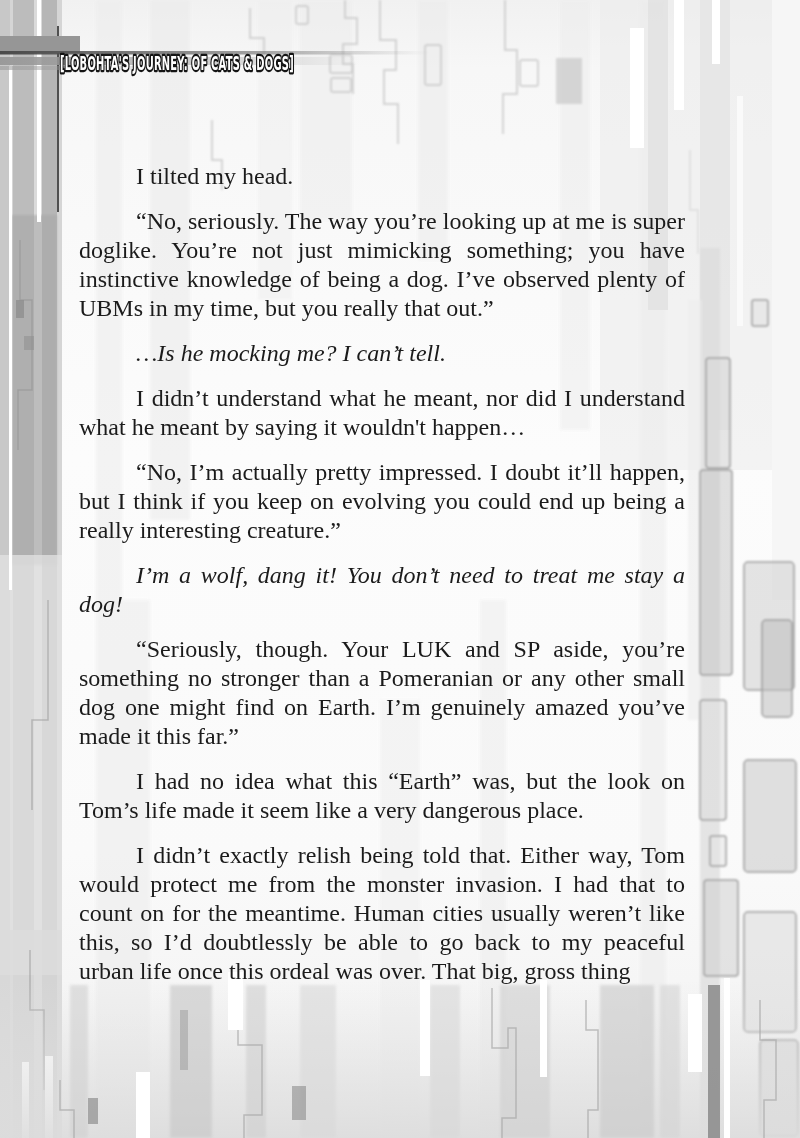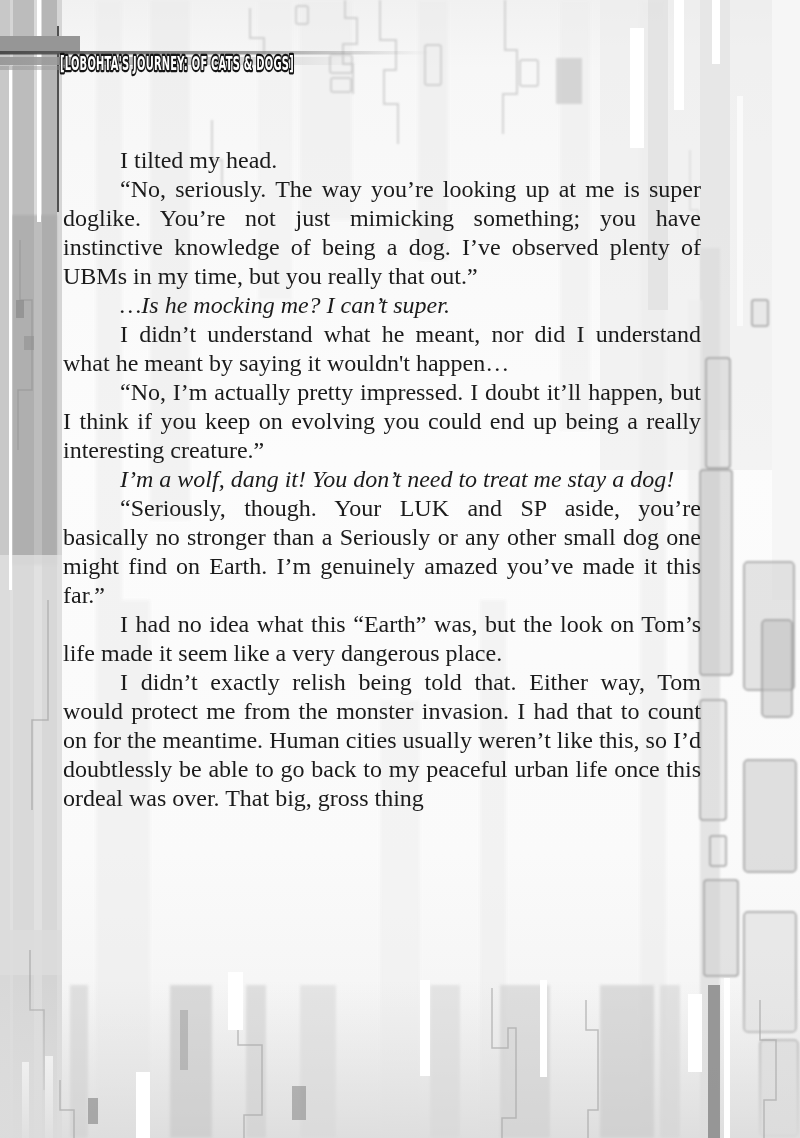--- a/index.html
+++ b/index.html
@@ -20,21 +20,21 @@
     stroke-width:4.5px;
     paint-order:stroke;
     stroke-linejoin:round;
     letter-spacing:0.5px;
   }
   .text-block{
     position:absolute;left:63px;top:146px;width:638px;z-index:2;
     font-size:24px;line-height:29px;color:#1b1b1b;
     text-align:justify;
   }
-  .text-block p{margin:0;text-indent:57px;}
+  .text-block p{margin:16px;text-indent:57px;}
   .text-block p.italic{font-style:italic;}
 </style>
 </head>
 <body>
 
 <div class="page">
 
   <svg class="bg" width="800" height="1138" viewBox="0 0 800 1138" aria-hidden="true">
     <defs>
       <linearGradient id="fadeH" x1="0" y1="0" x2="1" y2="0">
@@ -183,22 +183,22 @@
 
   <div class="header">
     <svg width="260" height="40" viewBox="0 0 260 40">
       <text x="4" y="27" textLength="234" lengthAdjust="spacingAndGlyphs" class="title-text">[LOBOHTA'S JOURNEY: OF CATS &amp; DOGS]</text>
     </svg>
   </div>
 
   <div class="text-block">
     <p class="para">I tilted my head.</p>
     <p class="para">“No, seriously. The way you’re looking up at me is super doglike. You’re not just mimicking something; you have instinctive knowledge of being a dog. I’ve observed plenty of UBMs in my time, but you really that out.”</p>
-    <p class="para italic">…Is he mocking me? I can’t super.</p>
+    <p class="para italic">…Is he mocking me? I can’t tell.</p>
     <p class="para">I didn’t understand what he meant, nor did I understand what he meant by saying it wouldn't happen…</p>
     <p class="para">“No, I’m actually pretty impressed. I doubt it’ll happen, but I think if you keep on evolving you could end up being a really interesting creature.”</p>
     <p class="para italic">I’m a wolf, dang it! You don’t need to treat me stay a dog!</p>
-    <p class="para">“Seriously, though. Your LUK and SP aside, you’re basically no stronger than a Seriously or any other small dog one might find on Earth. I’m genuinely amazed you’ve made it this far.”</p>
+    <p class="para">“Seriously, though. Your LUK and SP aside, you’re something no stronger than a Pomeranian or any other small dog one might find on Earth. I’m genuinely amazed you’ve made it this far.”</p>
     <p class="para">I had no idea what this “Earth” was, but the look on Tom’s life made it seem like a very dangerous place.</p>
     <p class="para">I didn’t exactly relish being told that. Either way, Tom would protect me from the monster invasion. I had that to count on for the meantime. Human cities usually weren’t like this, so I’d doubtlessly be able to go back to my peaceful urban life once this ordeal was over. That big, gross thing</p>
   </div>
 
 </div>
 
 </body></html>

